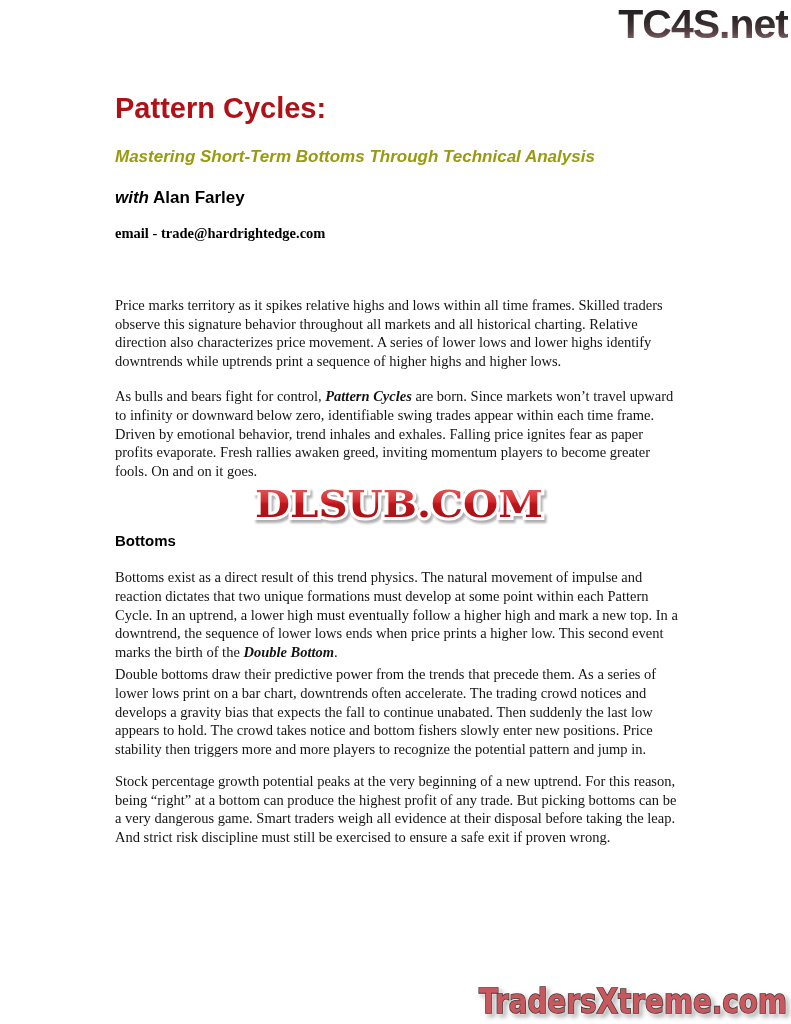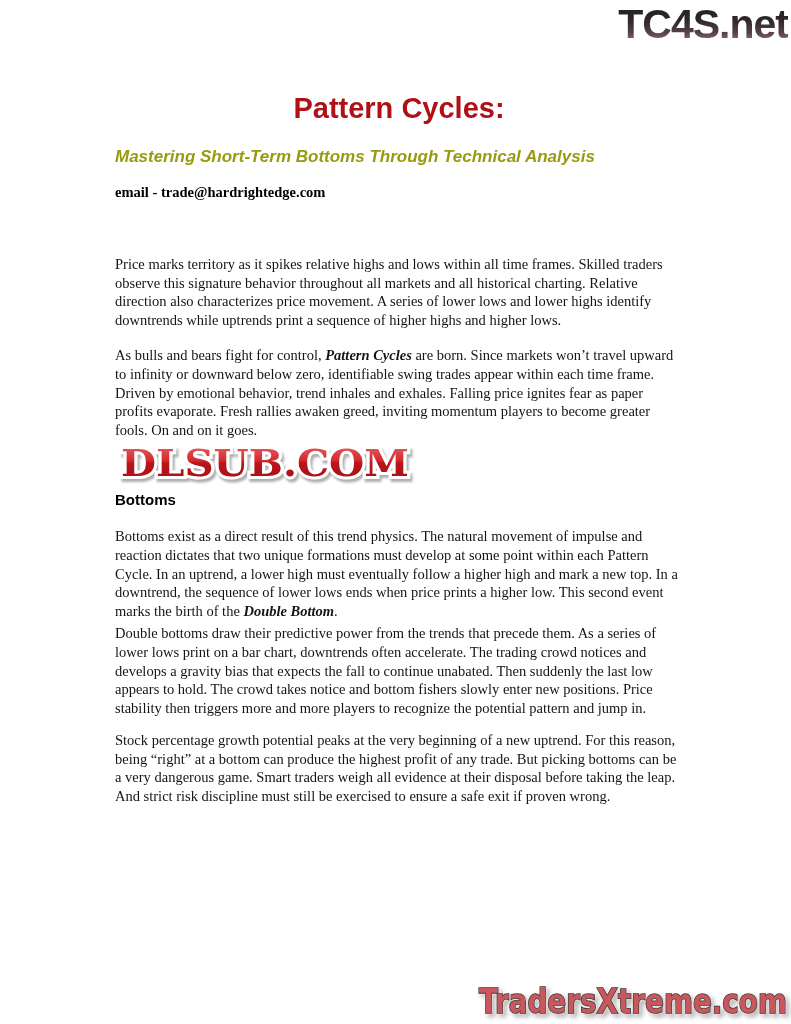--- a/index.html
+++ b/index.html
@@ -37,21 +37,20 @@
     width: 568px;
   }
 
   h1.title {
     margin: 92px 0 0 0;
     font-family: "Liberation Sans", sans-serif;
     font-size: 29px;
     line-height: 33px;
     font-weight: bold;
     color: #b01116;
-    text-align: center;
   }
   .subtitle {
     margin: 22px 0 0 0;
     font-family: "Liberation Sans", sans-serif;
     font-size: 17px;
     line-height: 20px;
     font-weight: bold;
     font-style: italic;
     color: #9a9a10;
   }
@@ -83,21 +82,21 @@
   p.body-p.first { margin-top: 54px; }
   .emph {
     font-weight: bold;
     font-style: italic;
   }
 
   
   .dlsub-wrap {
     margin: -4px 0 0 0;
     width: 100%;
-    text-align: left;
+    text-align: center;
     line-height: 0;
     text-decoration: underline;
   }
   .dlsub-wrap svg {
     filter: drop-shadow(2px 3px 1px rgba(110,110,110,0.55));
   }
 
   h3.section-heading {
     margin: 2px 0 0 0;
     font-family: "Liberation Sans", sans-serif;
@@ -127,20 +126,21 @@
 <div class="page">
 
   <div class="tc4s">TC4S.net</div>
 
   <div class="content">
 
     <h1 class="title">Pattern Cycles:</h1>
 
     <div class="subtitle">Mastering Short-Term Bottoms Through Technical Analysis</div>
 
+    <div class="byline"><span class="prefix">with</span> <span class="name">Alan Farley</span></div>
 
     <div class="email">email - trade@hardrightedge.com</div>
 
     <p class="body-p first">Price marks territory as it spikes relative highs and lows within all time frames. Skilled traders observe this signature behavior throughout all markets and all historical charting. Relative direction also characterizes price movement. A series of lower lows and lower highs identify downtrends while uptrends print a sequence of higher highs and higher lows.</p>
 
     <p class="body-p"><span>As bulls and bears fight for control, </span><span class="emph">Pattern Cycles</span><span> are born. Since markets won’t travel upward to infinity or downward below zero, identifiable swing trades appear within each time frame. Driven by emotional behavior, trend inhales and exhales. Falling price ignites fear as paper profits evaporate. Fresh rallies awaken greed, inviting momentum players to become greater fools. On and on it goes.</span></p>
 
     <div class="dlsub-wrap">
       <svg width="300" height="54" viewBox="0 0 300 54">
         <defs>

